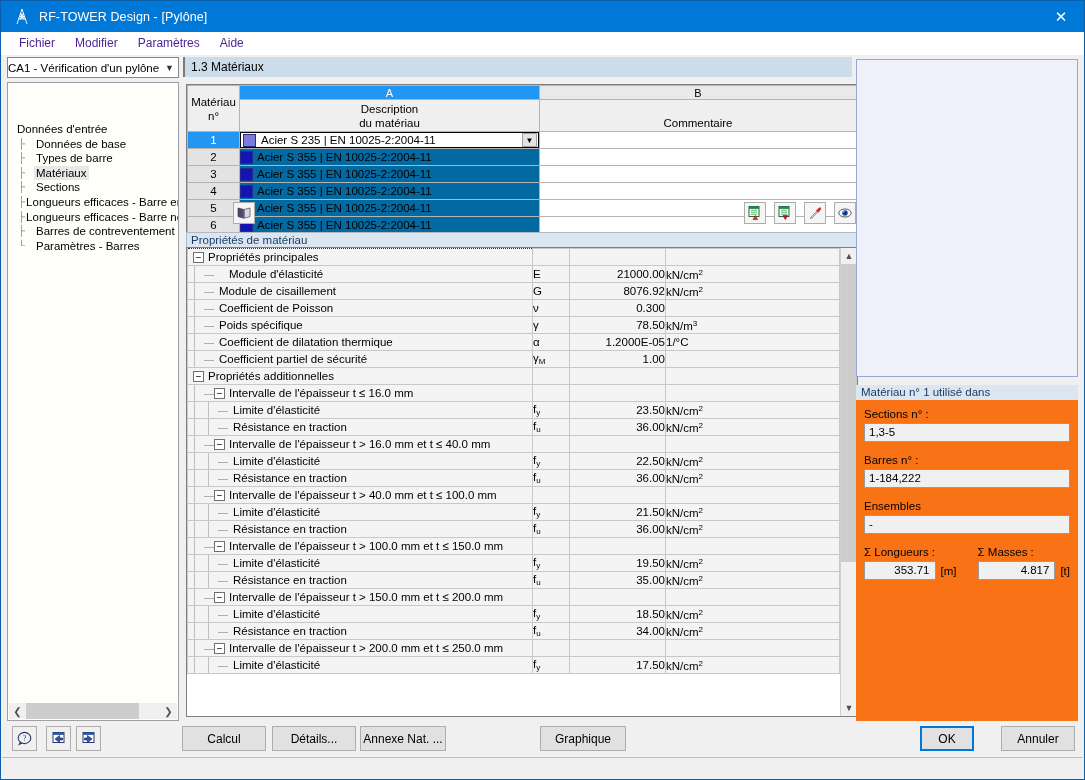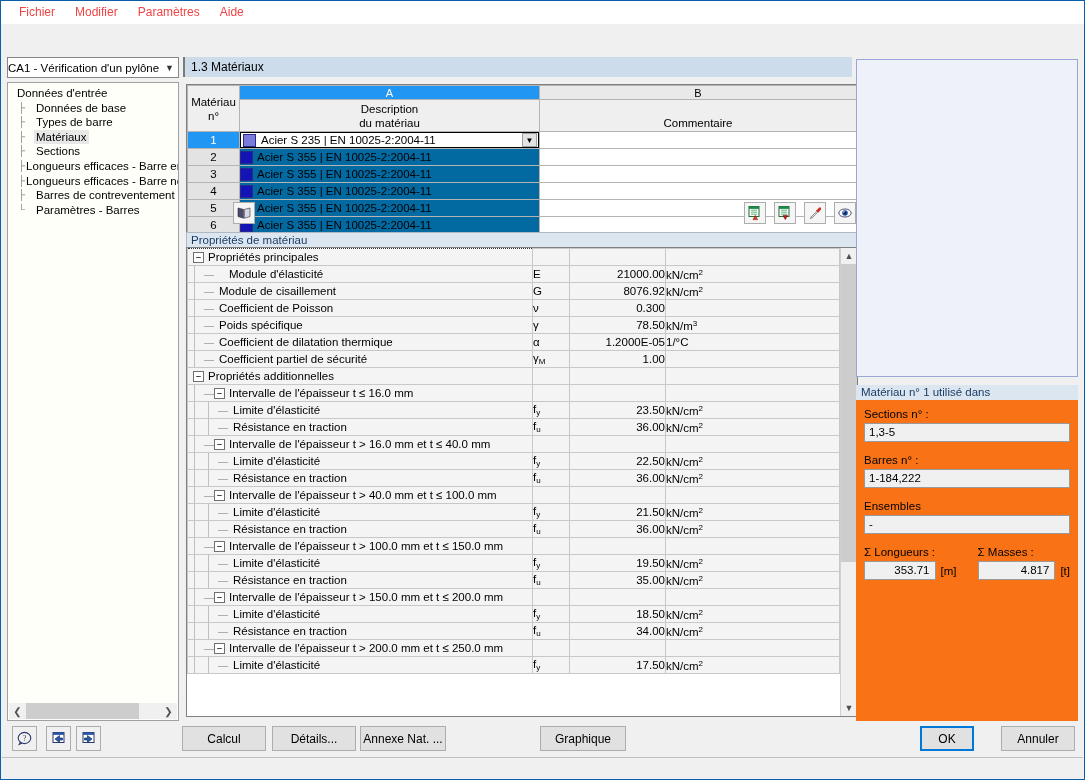--- a/index.html
+++ b/index.html
@@ -17,40 +17,40 @@
   .tb-icon{width:26px;height:26px;margin-left:8px;display:flex;align-items:center;
            justify-content:center;}
   .tb-title{color:#fff;font-size:12.5px;margin-left:4px;letter-spacing:.1px;}
   .tb-close{position:absolute;right:0;top:0;width:46px;height:31px;
             display:flex;align-items:center;justify-content:center;color:#fff;
             font-size:15px;font-family:"DejaVu Sans",sans-serif;cursor:default;}
 
   
   .menubar{height:22px;background:#fff;display:flex;align-items:center;
            padding-left:8px;border-bottom:1px solid #ffffff;}
-  .menubar .mi{padding:2px 10px;font-size:12px;color:#ef4444;cursor:default;}
+  .menubar .mi{padding:2px 10px;font-size:12px;color:#4c1d95;cursor:default;}
 
   
   .content{position:absolute;left:1px;top:54px;right:1px;bottom:56px;}
 
   
   .leftpane{position:absolute;left:5px;top:2px;width:172px;bottom:2px;}
   .combo{height:21px;background:#fff;border:1px solid #868686;display:flex;
          align-items:center;box-sizing:border-box;font-size:11.5px;position:relative;}
   .combo span.lbl{padding-left:0;flex:1;white-space:nowrap;overflow:hidden;}
   .combo .arrow{width:17px;height:19px;display:flex;align-items:center;
                 justify-content:center;font-size:9px;color:#333;}
   .tree{position:absolute;left:0;right:0;top:25px;bottom:0;background:#fffffa;
         border:1px solid #a0a0a0;box-sizing:border-box;overflow:hidden;}
   .tree-inner{padding:3px 0 0 4px;}
   .tnode{height:14.6px;line-height:14.6px;font-size:11.5px;white-space:nowrap;
          display:flex;align-items:center;cursor:default;}
   .tnode .dash{color:#808080;font-size:10px;letter-spacing:-1px;width:22px;
                display:inline-block;padding-left:6px;box-sizing:border-box;}
-  .tnode.root{padding-left:3px;}
+  .tnode.root{padding-left:3px;margin-top:36px;}
   .tnode .txt{padding:0 2px;}
   .tnode.sel .txt{background:#e8e8e8;}
   .hscroll{position:absolute;left:1px;right:1px;bottom:1px;height:16px;
            background:#f0f0f0;display:flex;align-items:center;}
   .hscroll .ar{width:17px;height:16px;display:flex;align-items:center;
                justify-content:center;font-size:10px;color:#505050;}
   .hscroll .track{flex:1;height:16px;background:#f0f0f0;position:relative;}
   .hscroll .thumb{position:absolute;left:0;top:0;height:16px;width:113px;
                   background:#cdcdcd;}
 
@@ -162,20 +162,29 @@
           background:#f0f0f0;display:flex;align-items:center;justify-content:center;
           box-sizing:border-box;}
   .statusbar{position:absolute;left:0;right:0;bottom:0;height:20px;
              background:#f0f0f0;border-top:1px solid #bfbfbf;}
 </style>
 </head>
 <body>
 
 <div class="app">
 
+  <div class="titlebar">
+    <div class="tb-icon">
+      <svg width="18" height="18" viewBox="0 0 18 18">
+        <path d="M9 1 L4 16 M9 1 L14 16 M5.6 11 H12.4 M6.3 8.5 H11.7 M7 6 H11 M6.3 11 L11.7 8.5 M11.7 11 L6.3 8.5 M7 8.5 L11 6 M11 8.5 L7 6" stroke="#ffffff" stroke-width="0.9" fill="none"></path>
+      </svg>
+    </div>
+    <div class="tb-title">RF-TOWER Design - [Pylône]</div>
+    <div class="tb-close">✕</div>
+  </div>
 
   <div class="menubar">
     <div class="mi">Fichier</div>
     <div class="mi">Modifier</div>
     <div class="mi">Paramètres</div>
     <div class="mi">Aide</div>
   </div>
 
   <div class="content">
 

